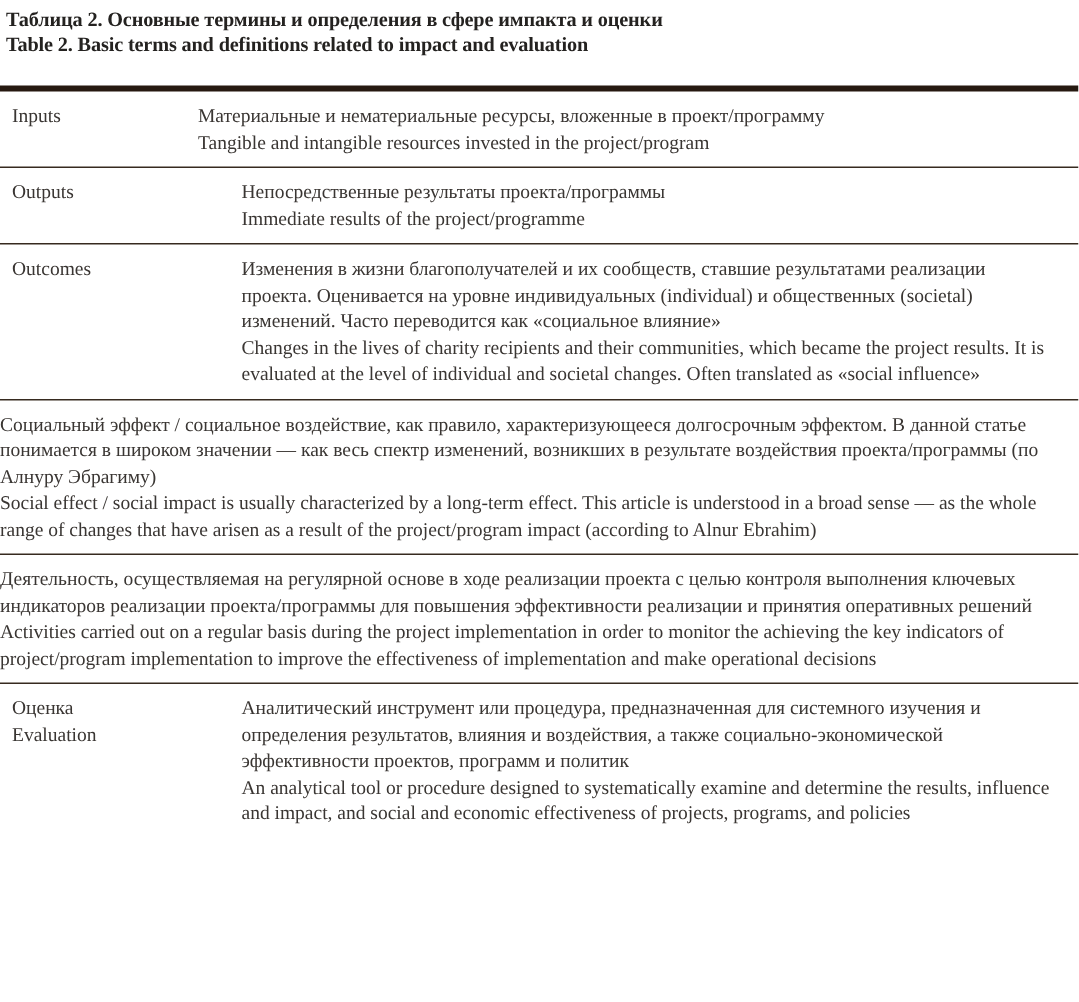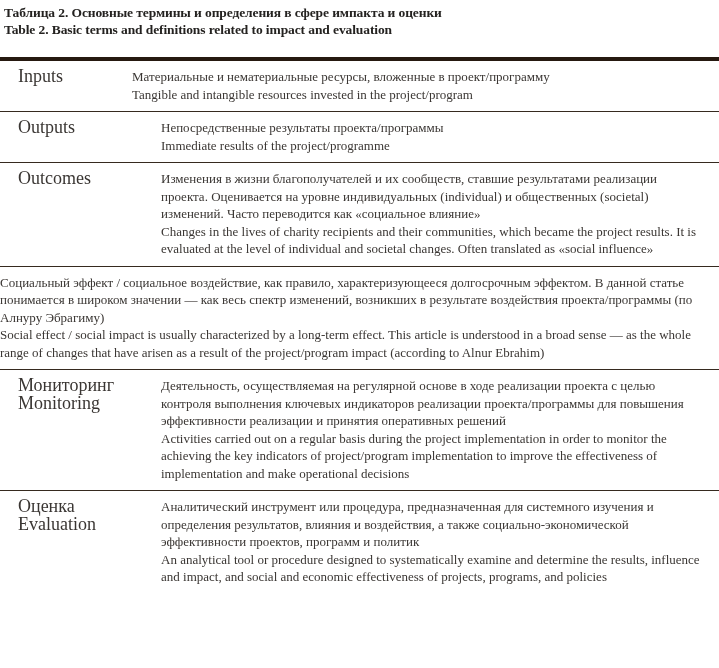--- a/index.html
+++ b/index.html
@@ -38,22 +38,22 @@
     align-items: flex-start;
     padding: 7px 0 8px 0;
   }
   .trow + .trow {
     border-top: 1.5px solid #362a1f;
     gap: 29px;
   }
   .term {
     flex: 0 0 132px;
     box-sizing: border-box;
-    padding-left: 18px;
-    font-size: 18px;
+    padding-left: 8px;
+    font-size: 13px;
     line-height: 17.5px;
   }
   .def {
     flex: 1 1 auto;
     padding-right: 19px;
     font-size: 13px;
     line-height: 17.5px;
   }
   .def-ru, .def-en, .term-line1, .term-line2 {
     margin: 0;
@@ -105,24 +105,20 @@
     </div>
 
     <div class="trow">
       <div class="def">
         <div class="def-ru">Социальный эффект / социальное воздействие, как правило, характеризующееся долгосрочным эффектом. В данной статье понимается в широком значении — как весь спектр изменений, возникших в результате воздействия проекта/программы (по Алнуру Эбрагиму)</div>
         <div class="def-en">Social effect / social impact is usually characterized by a long-term effect. This article is understood in a broad sense — as the whole range of changes that have arisen as a result of the project/program impact (according to Alnur Ebrahim)</div>
       </div>
     </div>
 
     <div class="trow">
-      <div class="term">
-        <div class="term-line1">Мониторинг</div>
-        <div class="term-line2">Monitoring</div>
-      </div>
       <div class="def">
         <div class="def-ru">Деятельность, осуществляемая на регулярной основе в ходе реализации проекта с целью контроля выполнения ключевых индикаторов реализации проекта/программы для повышения эффективности реализации и принятия оперативных решений</div>
         <div class="def-en">Activities carried out on a regular basis during the project implementation in order to monitor the achieving the key indicators of project/program implementation to improve the effectiveness of implementation and make operational decisions</div>
       </div>
     </div>
 
     <div class="trow">
       <div class="term">
         <div class="term-line1">Оценка</div>
         <div class="term-line2">Evaluation</div>

